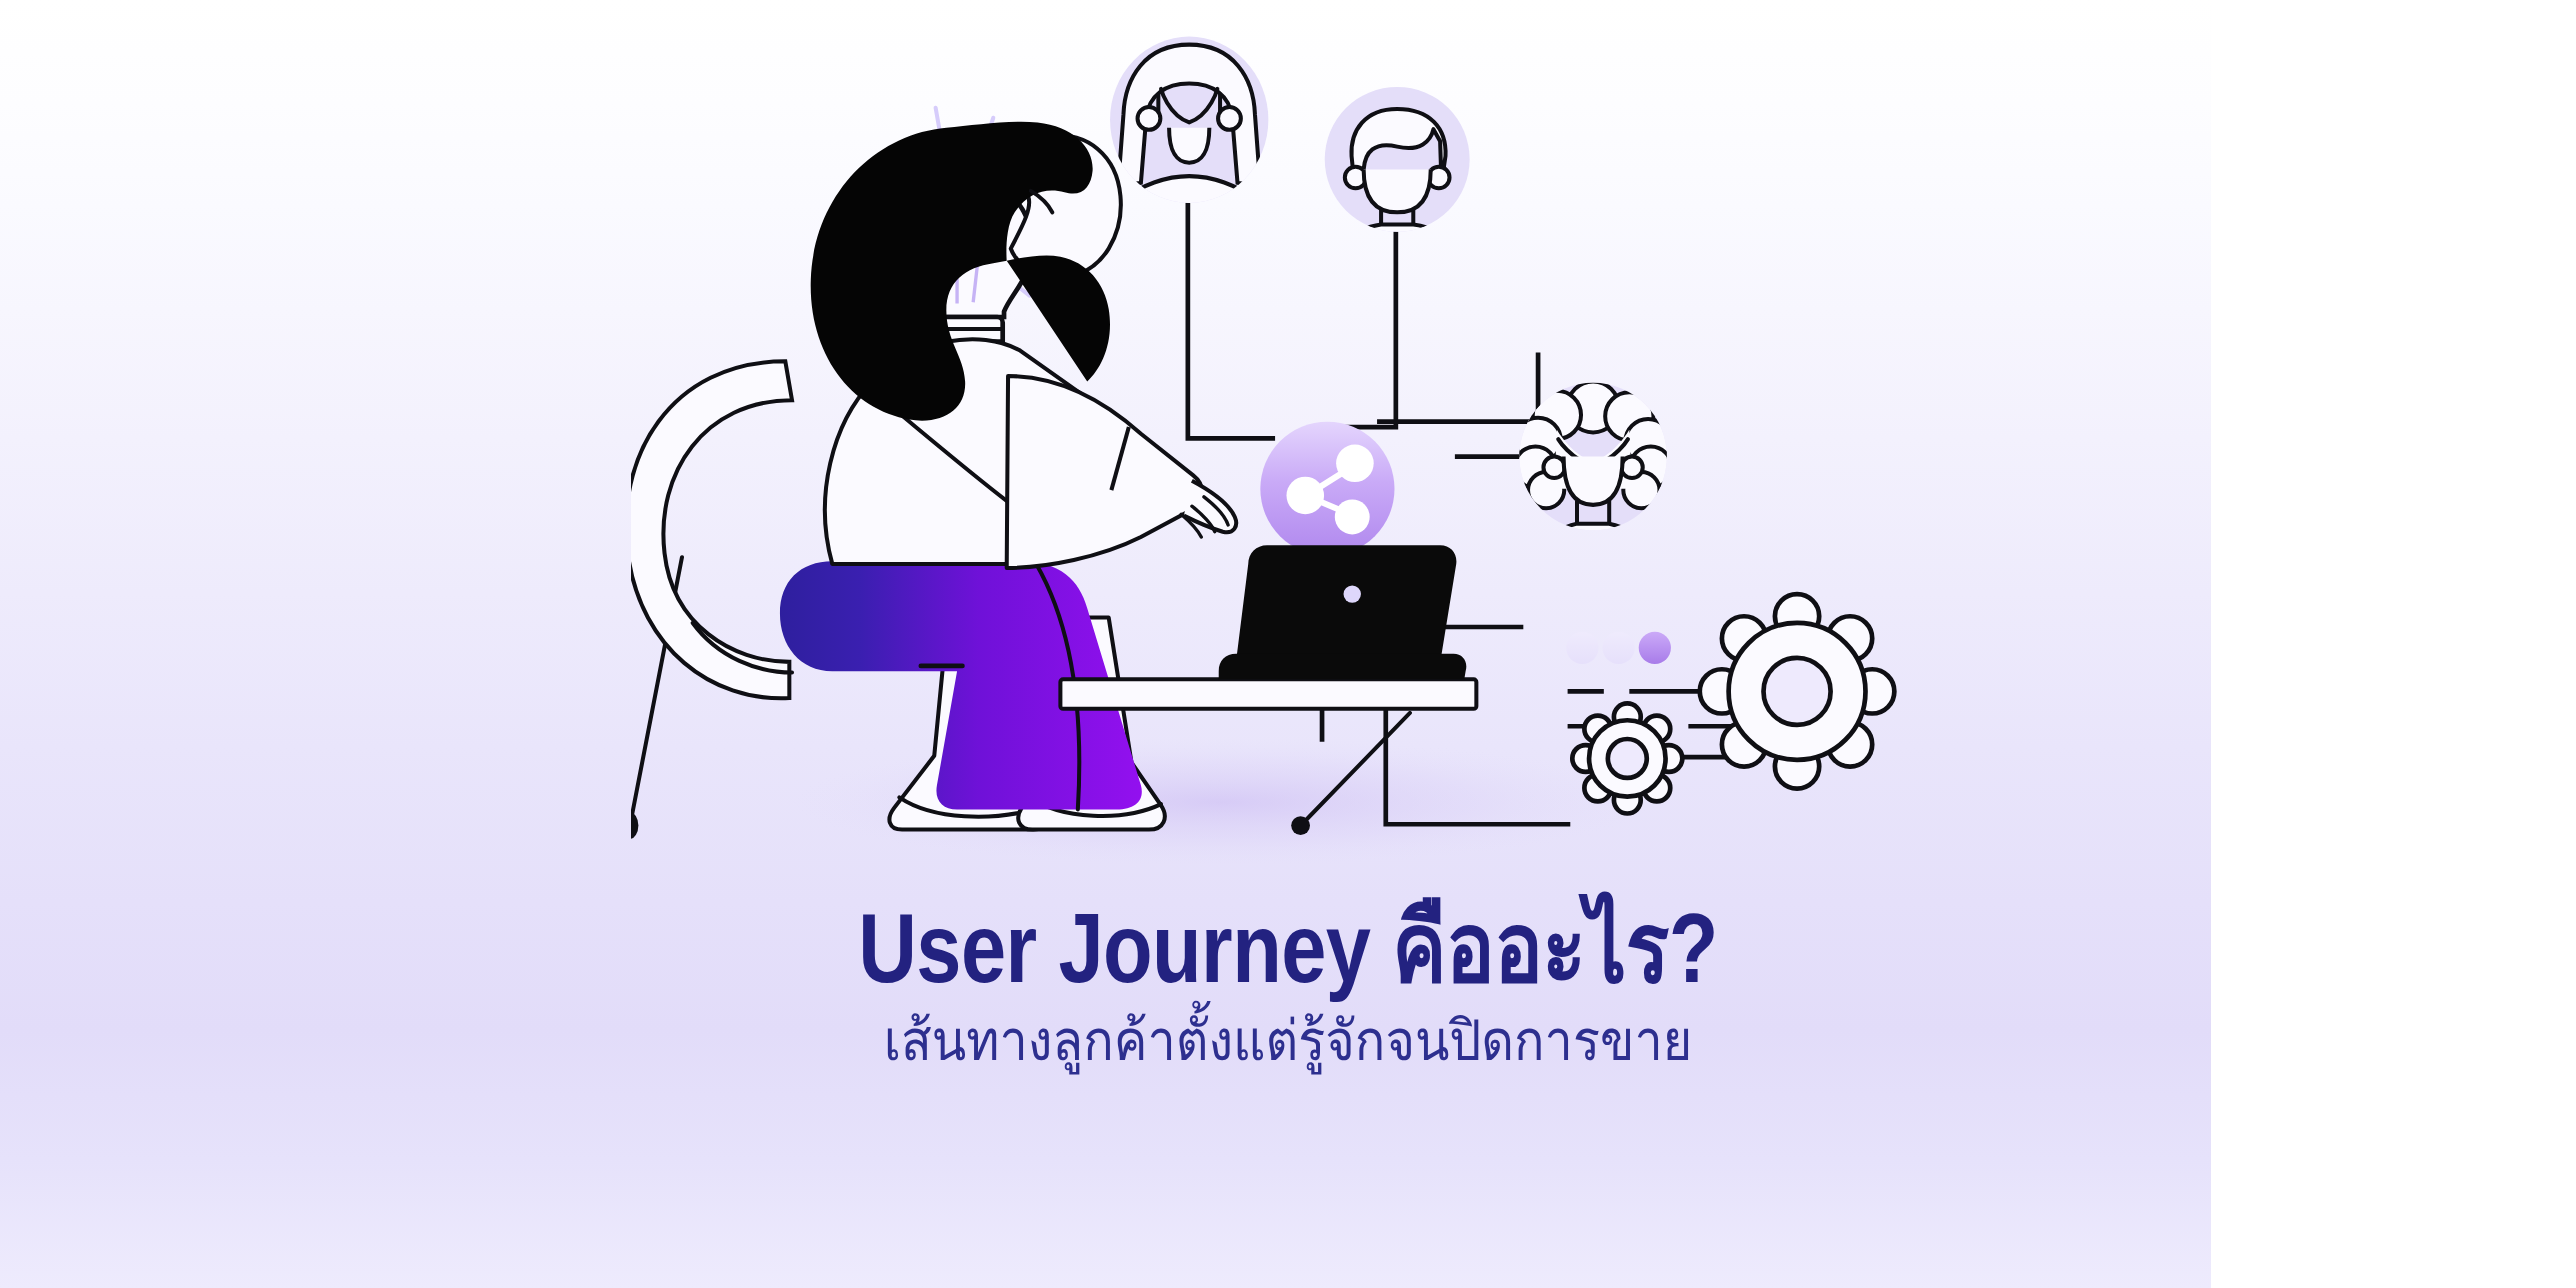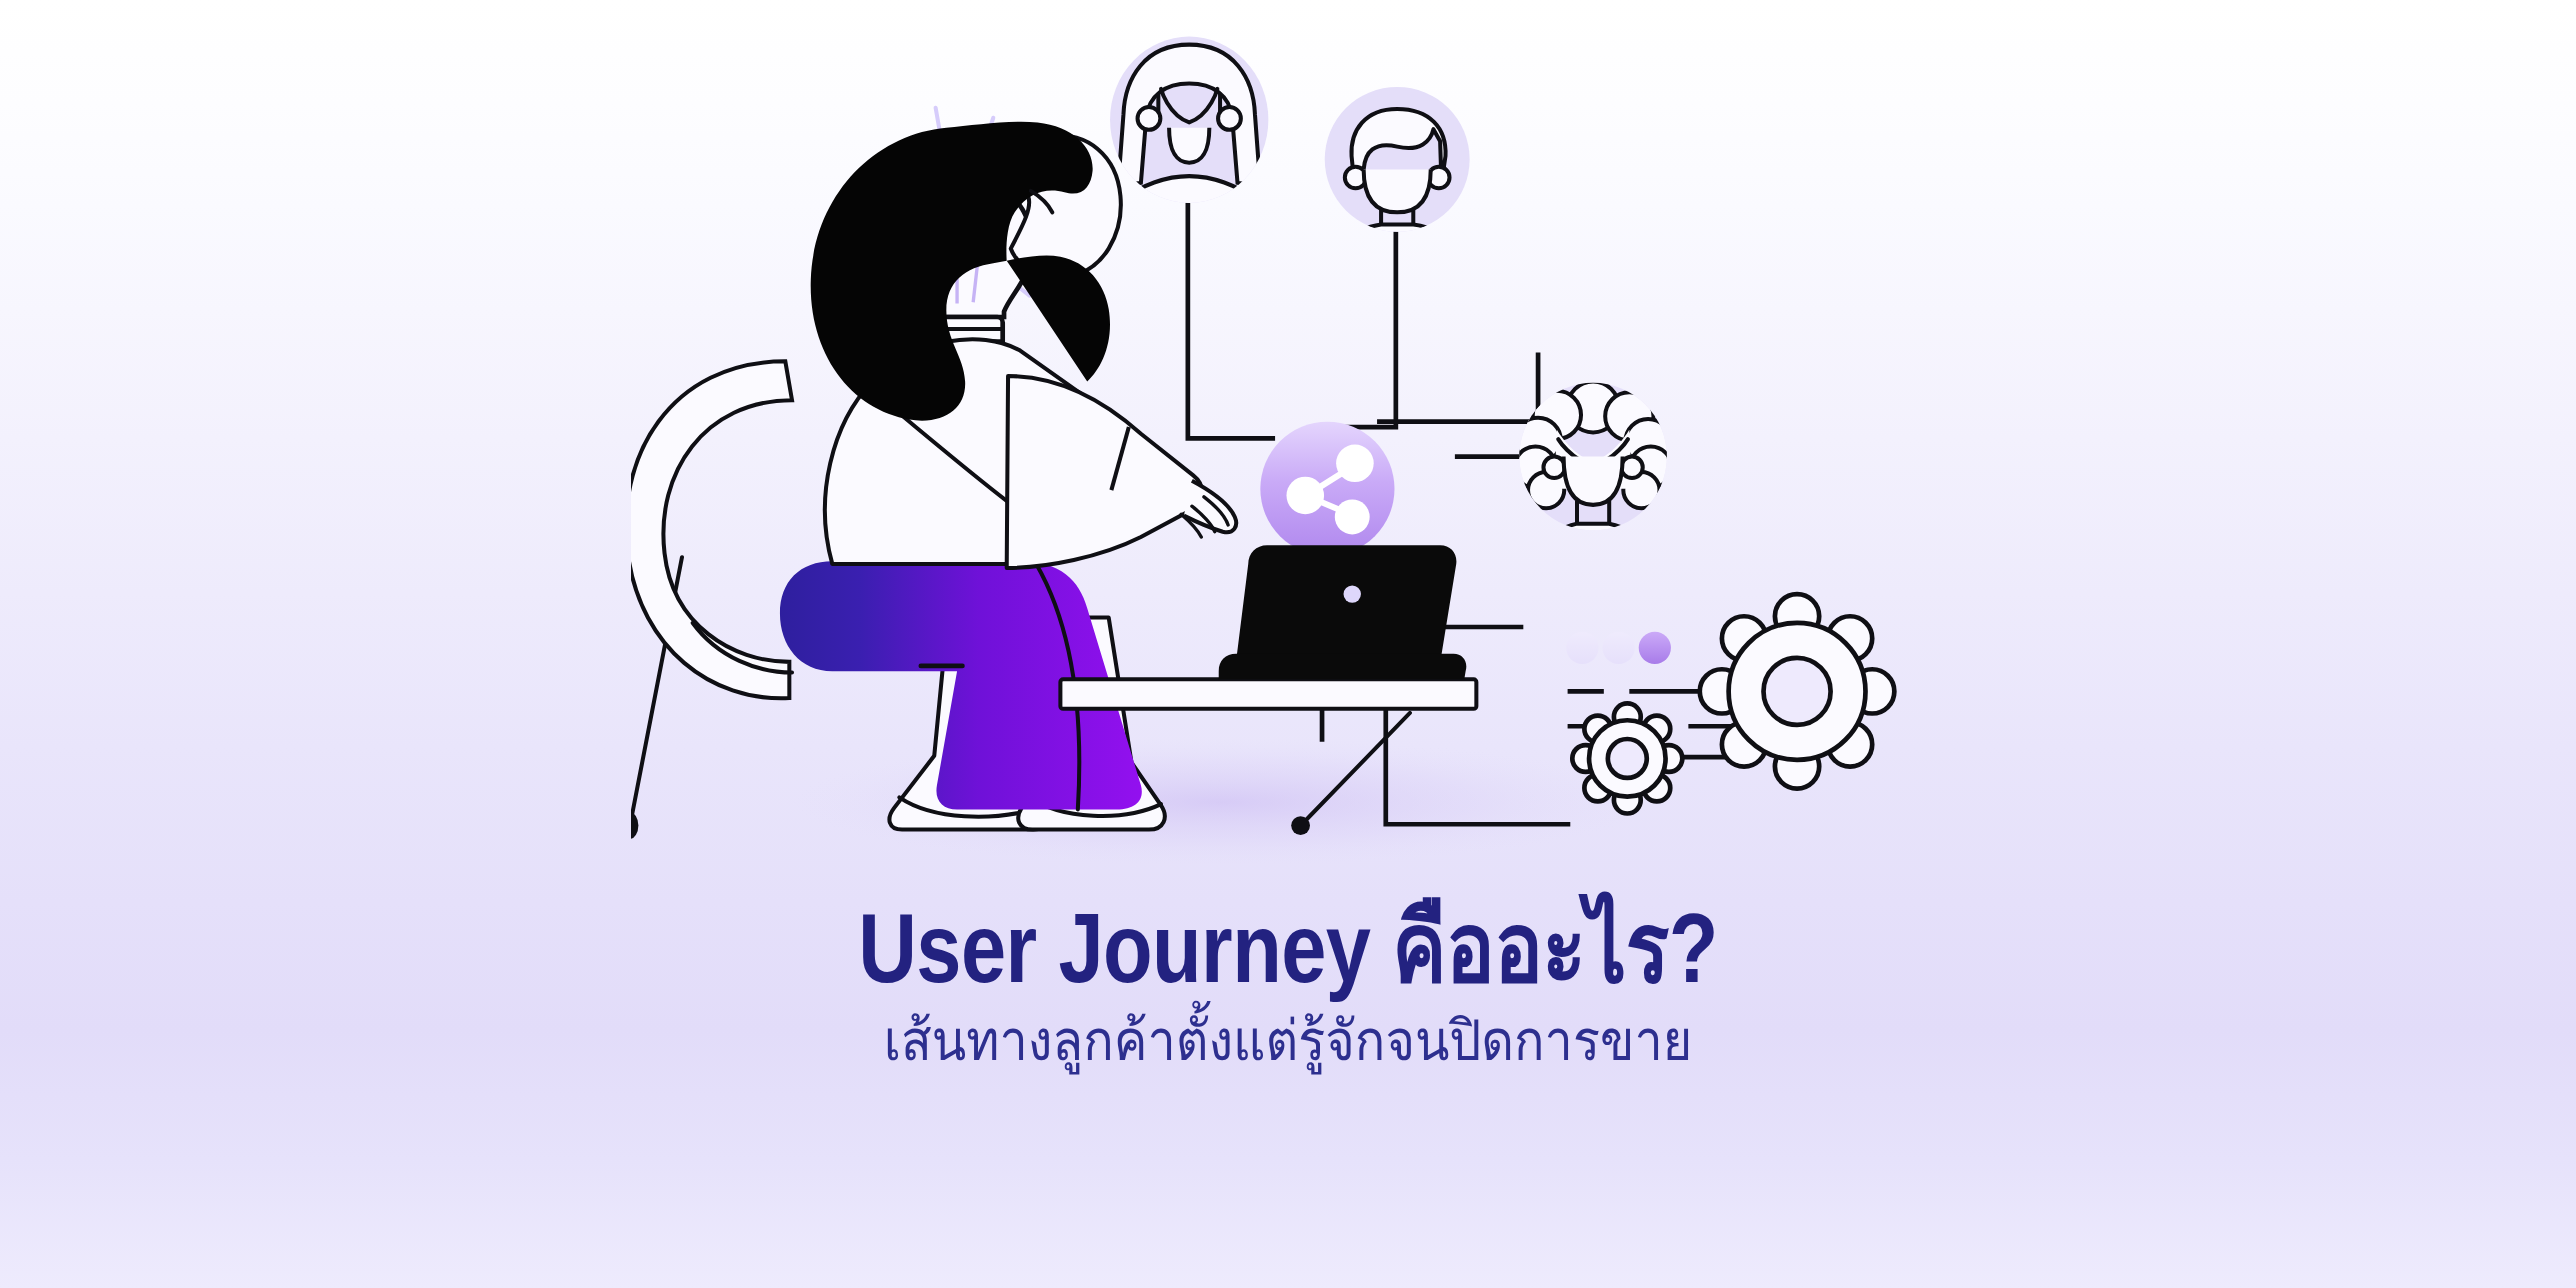--- a/index.html
+++ b/index.html
@@ -4,34 +4,35 @@
 <style>
   html,body{margin:0;padding:0;}
   body{
     width:2576px;height:1288px;
     font-family:"Liberation Sans","DejaVu Sans",sans-serif;
     overflow:hidden;
     background:#ffffff;
   }
   #banner{
     position:relative;
-    width:2576px;height:1288px;
+    width:2184px;height:1288px;
     background:linear-gradient(180deg,
         #ffffff 0%,
         #fdfdff 8%,
         #fafaff 16%,
         #f7f6fe 24%,
         #f3f1fd 34%,
         #eeebfc 46%,
         #e9e5fb 58%,
         #e5e0fa 70%,
         #e2dcf9 80%,
         #e6e2fb 90%,
         #eeebfd 100%);
     overflow:hidden;
+    padding-left:27px;
   }
   
   #illo{
     position:absolute;
     left:631px;top:27px;
     width:1315px;height:839px;
   }
   #illo svg{display:block;width:100%;height:100%;}
 
   

